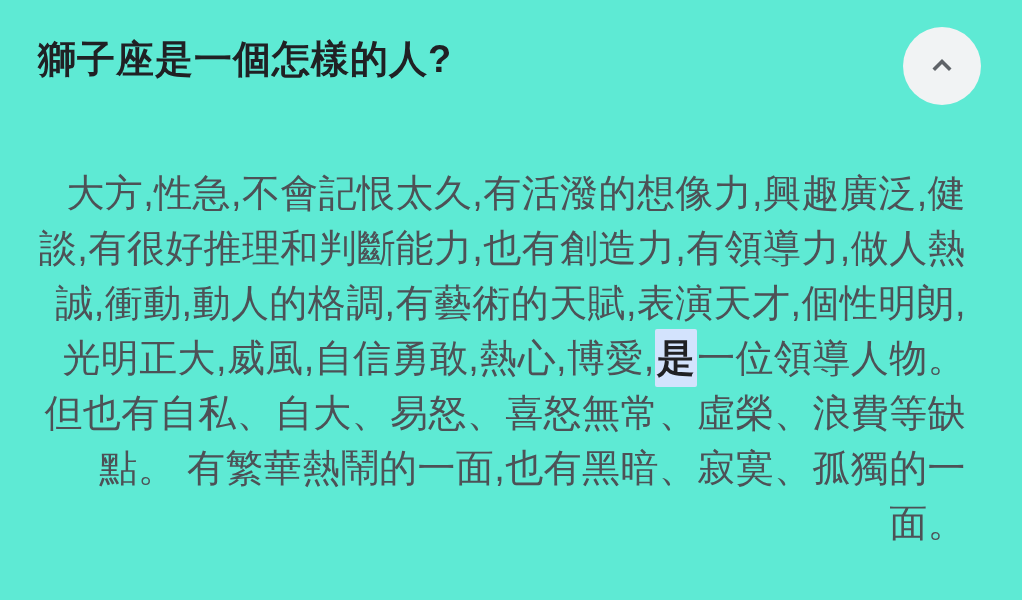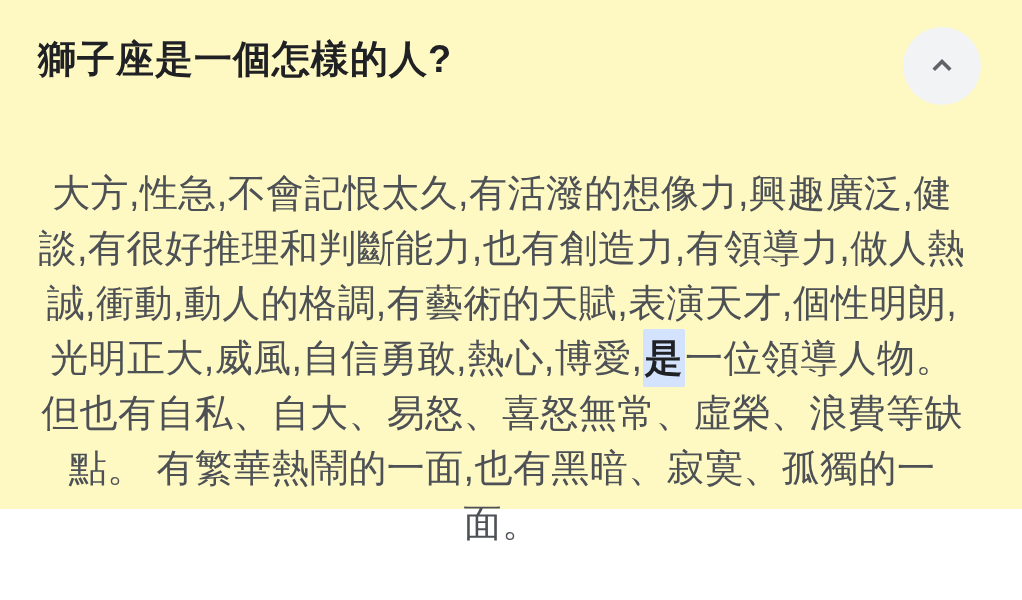--- a/index.html
+++ b/index.html
@@ -2,21 +2,21 @@
 <html><head>
 <meta charset="utf-8">
 <style>
   * { margin: 0; padding: 0; box-sizing: border-box; }
   html, body {
     width: 1022px; height: 600px;
     background: #ffffff;
     font-family: "Liberation Sans", "DejaVu Sans", sans-serif;
     overflow: hidden;
   }
-  .card { position: relative; width: 1022px; height: 509px; background: #fef9c3; }
+  .card { position: relative; width: 1022px; height: 600px; background: #5eead4; }
 
   .question-title {
     position: absolute;
     left: 38px; top: 34px;
     width: 840px;
     font-size: 38px;
     line-height: 50px;
     font-weight: 700;
     color: #202124;
     letter-spacing: 1px;
@@ -37,21 +37,21 @@
   .collapse-btn svg { display: block; }
 
   .answer-text {
     position: absolute;
     left: 38px; top: 166px;
     width: 928px;
     font-size: 38px;
     line-height: 55px;
     letter-spacing: 0.4px;
     color: #4d5156;
-    text-align: center;
+    text-align: right;
   }
   .answer-text mark {
     background: #d3e3fd;
     color: #202124;
     font-weight: 700;
     padding: 8px 2px;
     border-radius: 2px;
   }
 </style>
 </head>

